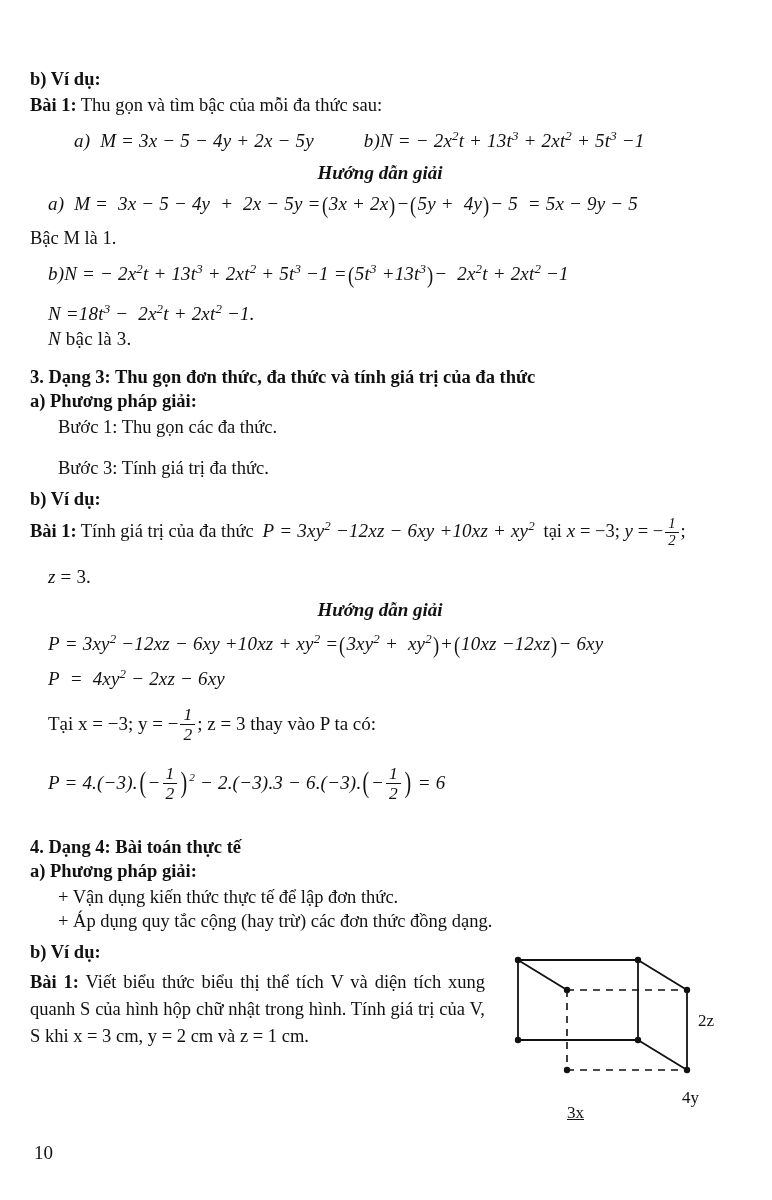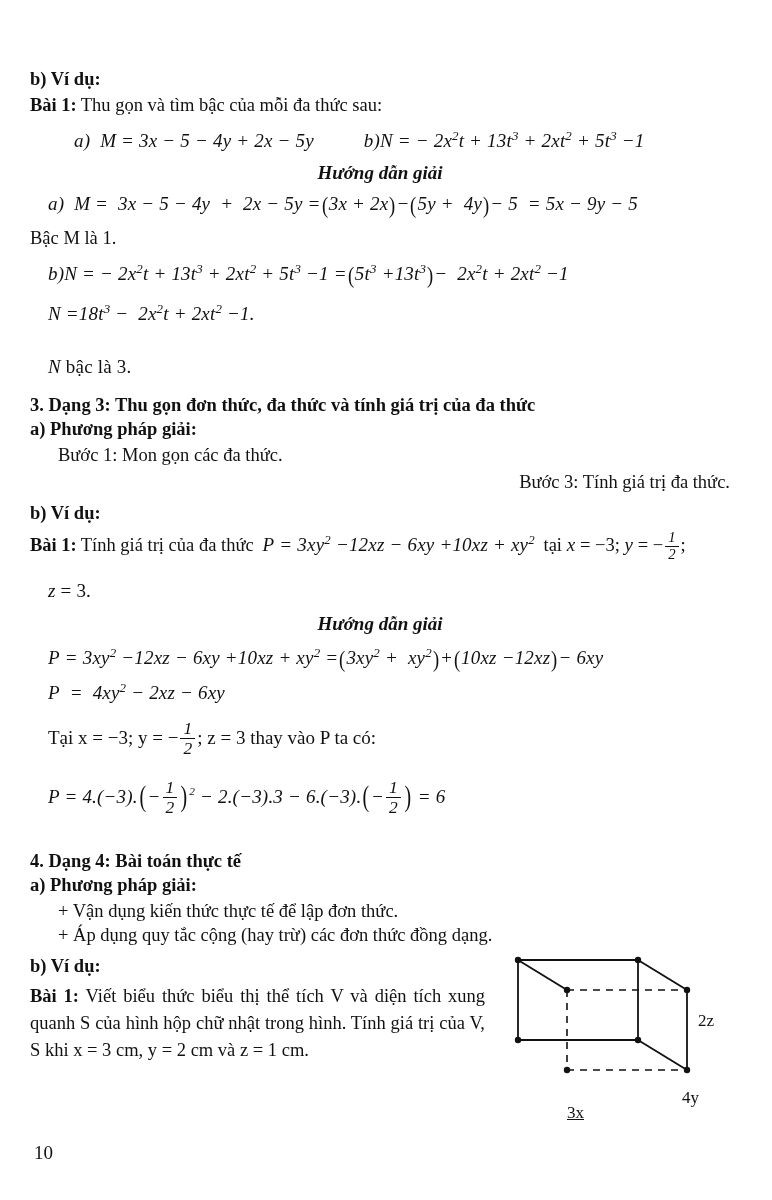--- a/index.html
+++ b/index.html
@@ -168,29 +168,29 @@
     <div class="line plain" style="margin-top:8px;">Bậc M là 1.</div>
 
     <div class="mathrow math indent3">
       b)N&nbsp;=&nbsp;−&nbsp;2x<span class="up">2</span>t&nbsp;+&nbsp;13t<span class="up">3</span>&nbsp;+&nbsp;2xt<span class="up">2</span>&nbsp;+&nbsp;5t<span class="up">3</span>&nbsp;−1&nbsp;=<span class="medparen">(</span>5t<span class="up">3</span>&nbsp;+13t<span class="up">3</span><span class="medparen">)</span>−&nbsp;&nbsp;2x<span class="up">2</span>t&nbsp;+&nbsp;2xt<span class="up">2</span>&nbsp;−1
     </div>
 
     <div class="mathrow math indent3" style="margin-top:14px;">
       N&nbsp;=18t<span class="up">3</span>&nbsp;−&nbsp;&nbsp;2x<span class="up">2</span>t&nbsp;+&nbsp;2xt<span class="up">2</span>&nbsp;−1.
     </div>
 
-    <div class="line math indent3" style="margin-top:28px;font-style:normal;">
+    <div class="line math indent3" style="margin-top:0;font-style:normal;">
       <span style="font-style:italic;">N</span> bậc là 3.
     </div>
 
     <div class="sec-head">3. Dạng 3: Thu gọn đơn thức, đa thức và tính giá trị của đa thức</div>
     <div class="sec-head" style="margin-top:3px;">a) Phương pháp giải:</div>
 
-    <div class="para indent1" style="margin-top:5px;">Bước 1: Mon gọn các đa thức.</div>
-    <div class="para indent1" style="margin-top:6px;text-align:right;">Bước 3: Tính giá trị đa thức.</div>
+    <div class="para indent1" style="margin-top:5px;">Bước 1: Thu gọn các đa thức.</div>
+    <div class="para indent1" style="margin-top:20px;">Bước 3: Tính giá trị đa thức.</div>
 
     <div class="sec-head" style="margin-top:10px;">b) Ví dụ:</div>
 
     <div class="line" style="margin-top:7px;white-space:nowrap;">
       <span class="bold">Bài 1:</span>
       <span class="plain">Tính giá trị của đa thức</span>
       <span class="math">&nbsp;P&nbsp;=&nbsp;3xy<span class="up">2</span>&nbsp;−12xz&nbsp;−&nbsp;6xy&nbsp;+10xz&nbsp;+&nbsp;xy<span class="up">2</span></span>
       <span class="plain">&nbsp;tại <span class="math">x</span> = −3; <span class="math">y</span> = −</span><span class="frac"><span class="num">1</span><span class="den">2</span></span><span class="plain">;</span>
     </div>
 

